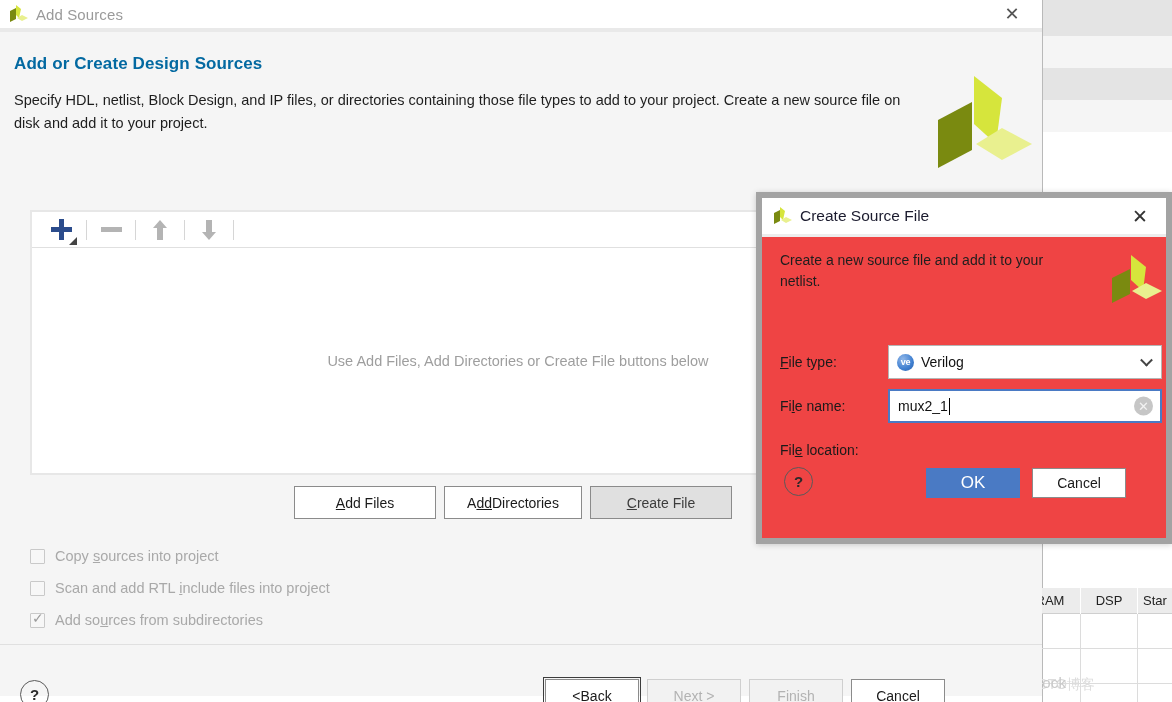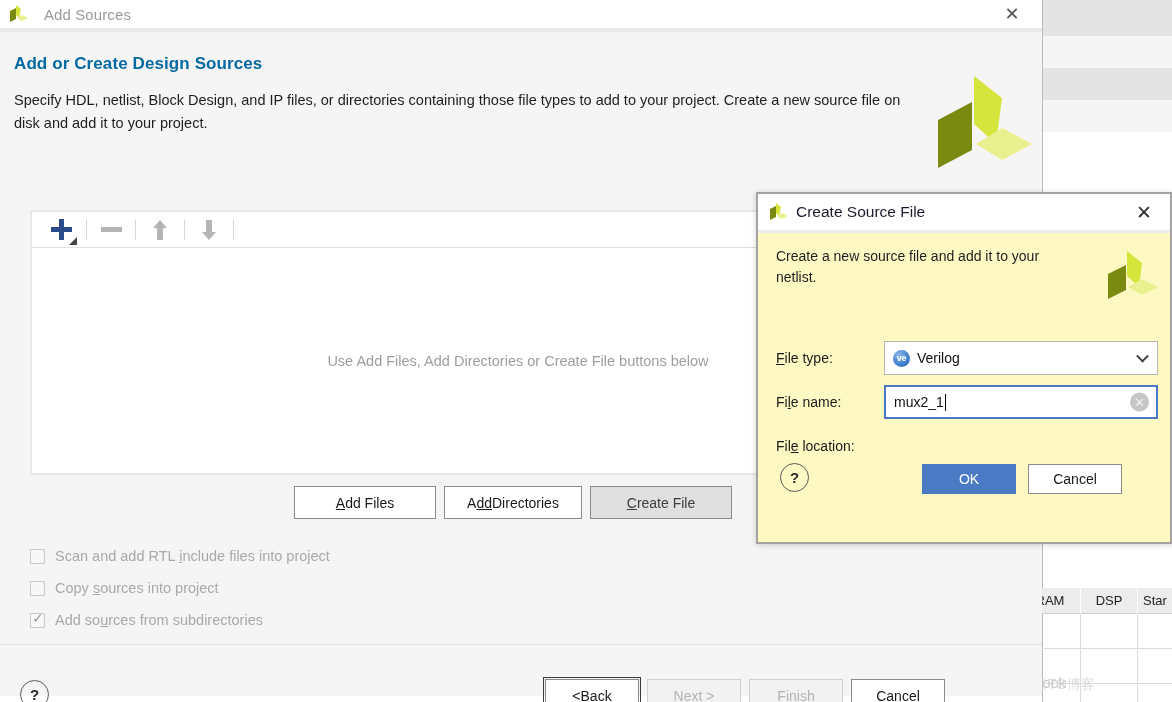--- a/index.html
+++ b/index.html
@@ -33,21 +33,21 @@
     position: absolute; left: 0; top: 0; width: 1042px; height: 696px;
     background: #f5f5f5;
     border-right: 1px solid #b9b9b9;
     border-bottom: 1px solid #b9b9b9;
   }
   .win-title {
     position: absolute; left: 0; top: 0; width: 1042px; height: 28px;
     background: #ffffff; display: flex; align-items: center;
   }
   .win-title-ico { width: 26px; height: 20px; margin-left: 8px; position: relative; }
-  .win-title-txt { font-size: 15px; color: #9a9a9a; margin-left: 10px; letter-spacing: .1px; }
+  .win-title-txt { font-size: 15px; color: #9a9a9a; margin-left: 2px; letter-spacing: .1px; }
   .win-close {
     position: absolute; right: 10px; top: 0px; width: 40px; height: 28px;
     display: flex; align-items: center; justify-content: center;
     color: #555; font-size: 18px; line-height: 1; cursor: default;
   }
   .win-title-sep { position: absolute; left: 0; top: 28px; width: 1042px; height: 4px; background: #e9e9e9; }
 
   .win-body { position: absolute; left: 0; top: 32px; width: 1042px; height: 664px; background: #f5f5f5; }
 
   .hdr-title {
@@ -122,21 +122,21 @@
     border: 1px solid #5a5a5a; border-radius: 50%;
     display: flex; align-items: center; justify-content: center;
     font-size: 15px; font-weight: bold; color: #2a2a2a;
   }
   .foot-btns { position: absolute; left: 545px; top: 647px; display: flex; gap: 8px; }
   .foot-btn { width: 94px; height: 33px; }
 
   
   .dlg {
     position: absolute; left: 756px; top: 192px; width: 416px; height: 352px;
-    background: #fef9c3; border: 2px solid #a3a3a3;
+    background: #ef4444; border: 6px solid #a3a3a3;
     box-shadow: 0 1px 6px rgba(0,0,0,.18);
   }
   .dlg-title {
     position: absolute; left: 0; top: 0; right: 0; height: 36px;
     background: #ffffff; display: flex; align-items: center;
   }
   .dlg-title-ico { width: 24px; height: 20px; margin-left: 10px; }
   .dlg-title-txt { font-size: 15.5px; color: #1b1b2e; margin-left: 4px; }
   .dlg-close {
     position: absolute; right: 8px; top: 0; width: 36px; height: 36px;
@@ -180,21 +180,21 @@
 
   .dlg-help {
     position: absolute; left: 22px; top: 269px; width: 29px; height: 29px;
     border: 1px solid #5a5a5a; border-radius: 50%;
     display: flex; align-items: center; justify-content: center;
     font-size: 15px; font-weight: bold; color: #2a2a2a;
   }
   .dlg-btns { position: absolute; left: 164px; top: 270px; display: flex; gap: 12px; }
   .btn-ok {
     width: 94px; height: 30px; background: #4a7ac4; border: none; color: #fff;
-    font-size: 14px; display: flex; align-items: center; justify-content: center;
+    font-size: 17px; display: flex; align-items: center; justify-content: center;
     font-family: "Liberation Sans", sans-serif;
   }
   .btn-cancel {
     width: 94px; height: 30px; background: #ffffff; border: 1px solid #8b8b8b; color: #1a1a1a;
     font-size: 14px; display: flex; align-items: center; justify-content: center;
     font-family: "Liberation Sans", sans-serif;
   }
 
   
   .watermark {
@@ -291,25 +291,25 @@
 
       <div class="btnrow">
         <div class="btn" style="width:142px;"><span class="u">A</span>dd Files</div>
         <div class="btn" style="width:138px;">A<span class="u">dd</span> Directories</div>
         <div class="btn pressed" style="width:142px;"><span class="u">C</span>reate File</div>
       </div>
 
       <div class="chk-list">
         <div class="chk-row">
           <span class="cbox"></span>
-          <span class="chk-label">Scan and add RTL <span class="u">i</span>nclude files into project</span>
+          <span class="chk-label">Copy <span class="u">s</span>ources into project</span>
         </div>
         <div class="chk-row">
           <span class="cbox"></span>
-          <span class="chk-label">Copy <span class="u">s</span>ources into project</span>
+          <span class="chk-label">Scan and add RTL <span class="u">i</span>nclude files into project</span>
         </div>
         <div class="chk-row">
           <span class="cbox checked"></span>
           <span class="chk-label">Add so<span class="u">u</span>rces from subdirectories</span>
         </div>
       </div>
 
       <div class="footer-sep"></div>
       <div class="help-circle">?</div>
 

